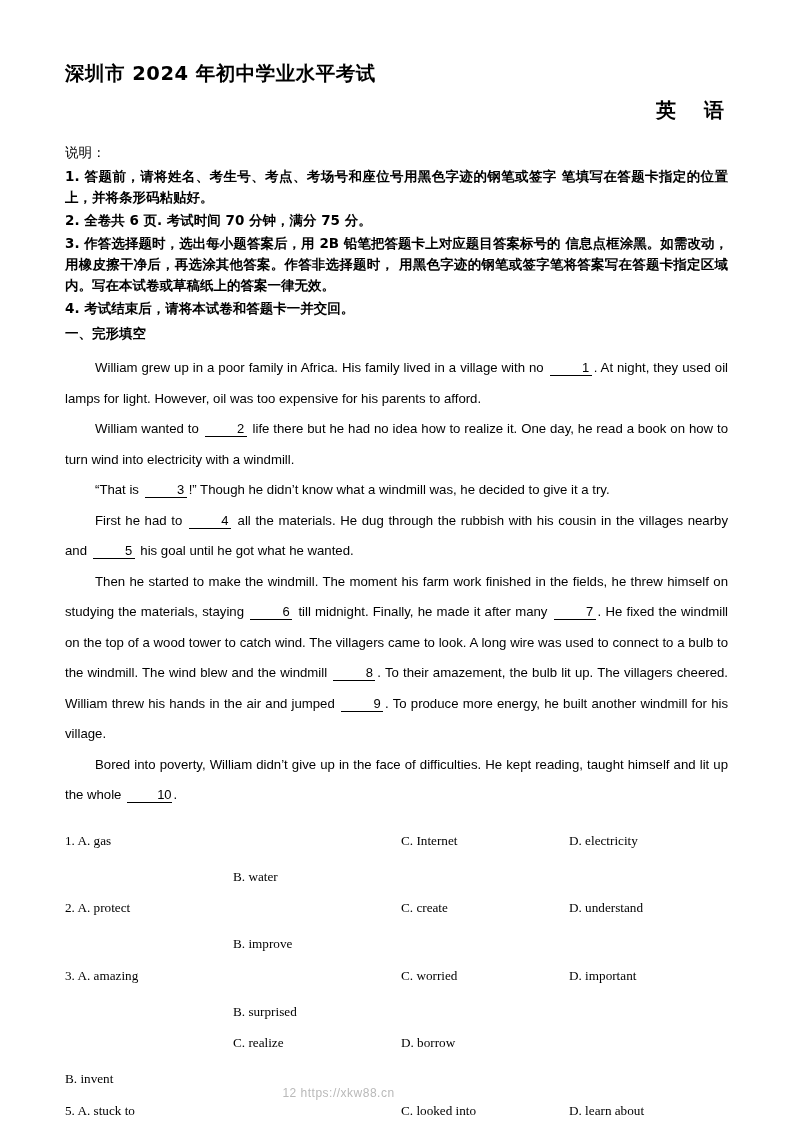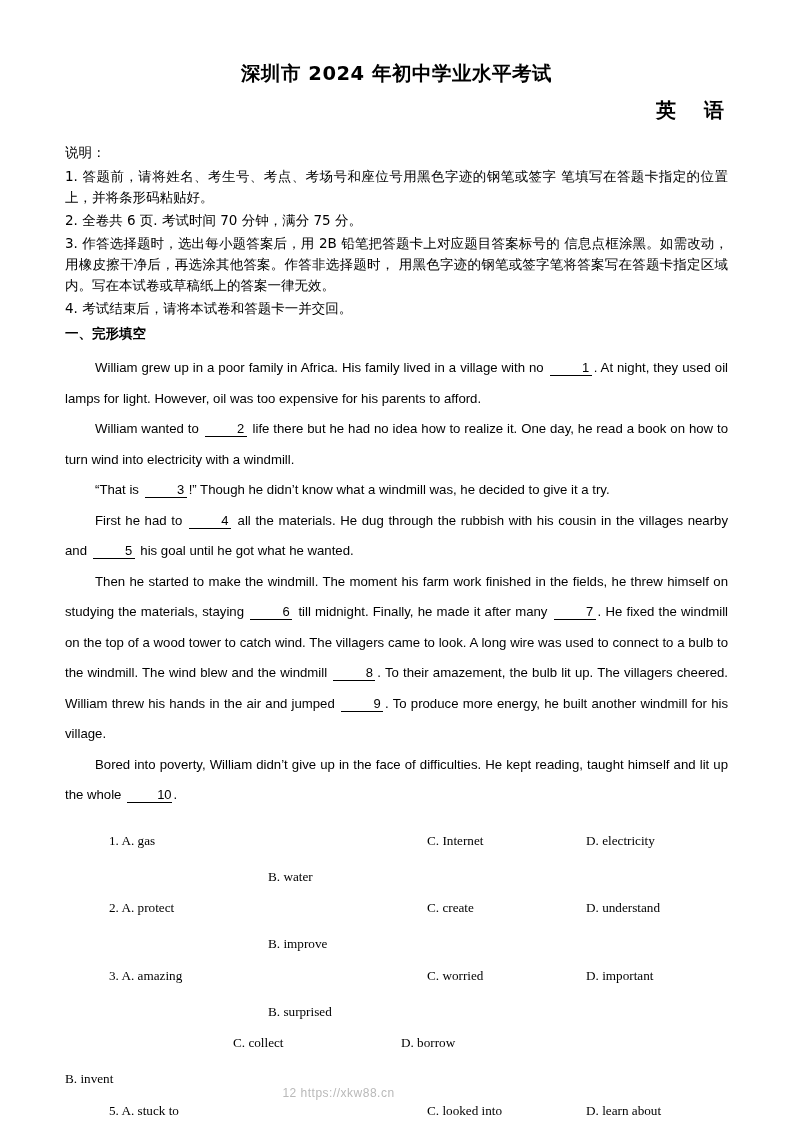--- a/index.html
+++ b/index.html
@@ -23,21 +23,21 @@
     padding: 0;
     box-sizing: border-box;
   }
   .content {
     position: absolute;
     left: 65px;
     top: 60px;
     width: 663px;
   }
   .doc-title {
-    text-align: center;
+    text-align: left;
     font-family: "DejaVu Sans", sans-serif;
     font-weight: bold;
     font-size: 19.5px;
     letter-spacing: 0.5px;
     margin: 0 0 10px 0;
   }
   .doc-subtitle {
     text-align: right;
     font-family: Liberation Mono, monospace;
     font-weight: bold;
@@ -45,21 +45,21 @@
     letter-spacing: 4px;
     margin: 0 0 20px 0;
   }
   .notice-label {
     font-family: "DejaVu Sans", sans-serif;
     font-size: 13.5px;
     margin: 0 0 4px 0;
   }
   .notice-item {
     font-family: "DejaVu Sans", sans-serif;
-    font-weight: normal;
+    font-weight: bold;
     font-size: 13.5px;
     line-height: 21px;
     margin: 0 0 2px 0;
     text-align: justify;
   }
   .section-heading {
     font-family: Liberation Sans, sans-serif;
     font-weight: bold;
     font-size: 13.5px;
     margin: 6px 0 10px 0;
@@ -86,21 +86,21 @@
   }
   .options {
     margin-top: 14px;
   }
   .opt-row {
     display: flex;
     font-family: "Liberation Serif", serif;
     font-size: 13.2px;
     line-height: 31.5px;
   }
-  .opt-a { width: 168px; margin-left: 44px; }
+  .opt-a { width: 168px; }
   .opt-b { width: 168px; margin-top: 36px; }
   .opt-c { width: 168px; }
   .opt-d { width: 150px; }
   .footer {
     position: absolute;
     left: 0;
     bottom: 22px;
     width: 677px;
     text-align: center;
     font-family: "Liberation Sans", sans-serif;
@@ -149,21 +149,21 @@
           <div class="opt-d">D. understand</div>
         </div>
         <div class="opt-row">
           <div class="opt-a">3. A. amazing</div>
           <div class="opt-b">B. surprised</div>
           <div class="opt-c">C. worried</div>
           <div class="opt-d">D. important</div>
         </div>
         <div class="opt-row">
           <div class="opt-b">B. invent</div>
-          <div class="opt-c">C. collect</div>
+          <div class="opt-c">C. realize</div>
           <div class="opt-d">D. borrow</div>
         </div>
         <div class="opt-row">
           <div class="opt-a">5. A. stuck to</div>
           <div class="opt-b">B. went over</div>
           <div class="opt-c">C. looked into</div>
           <div class="opt-d">D. learn about</div>
         </div>
         <div class="opt-row">
           <div class="opt-a">6. A. calm</div>

